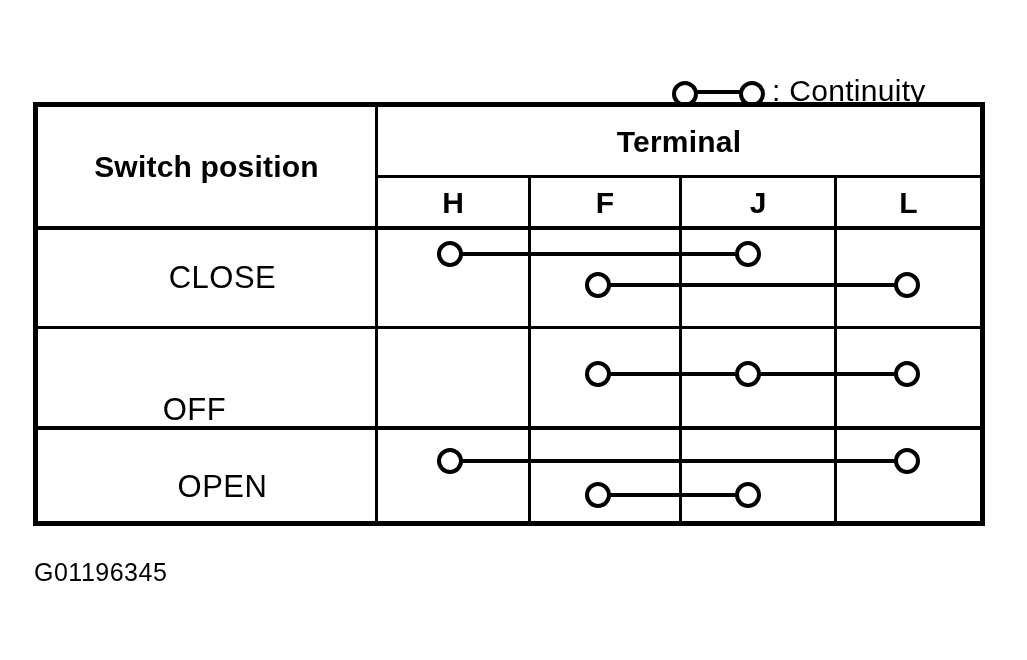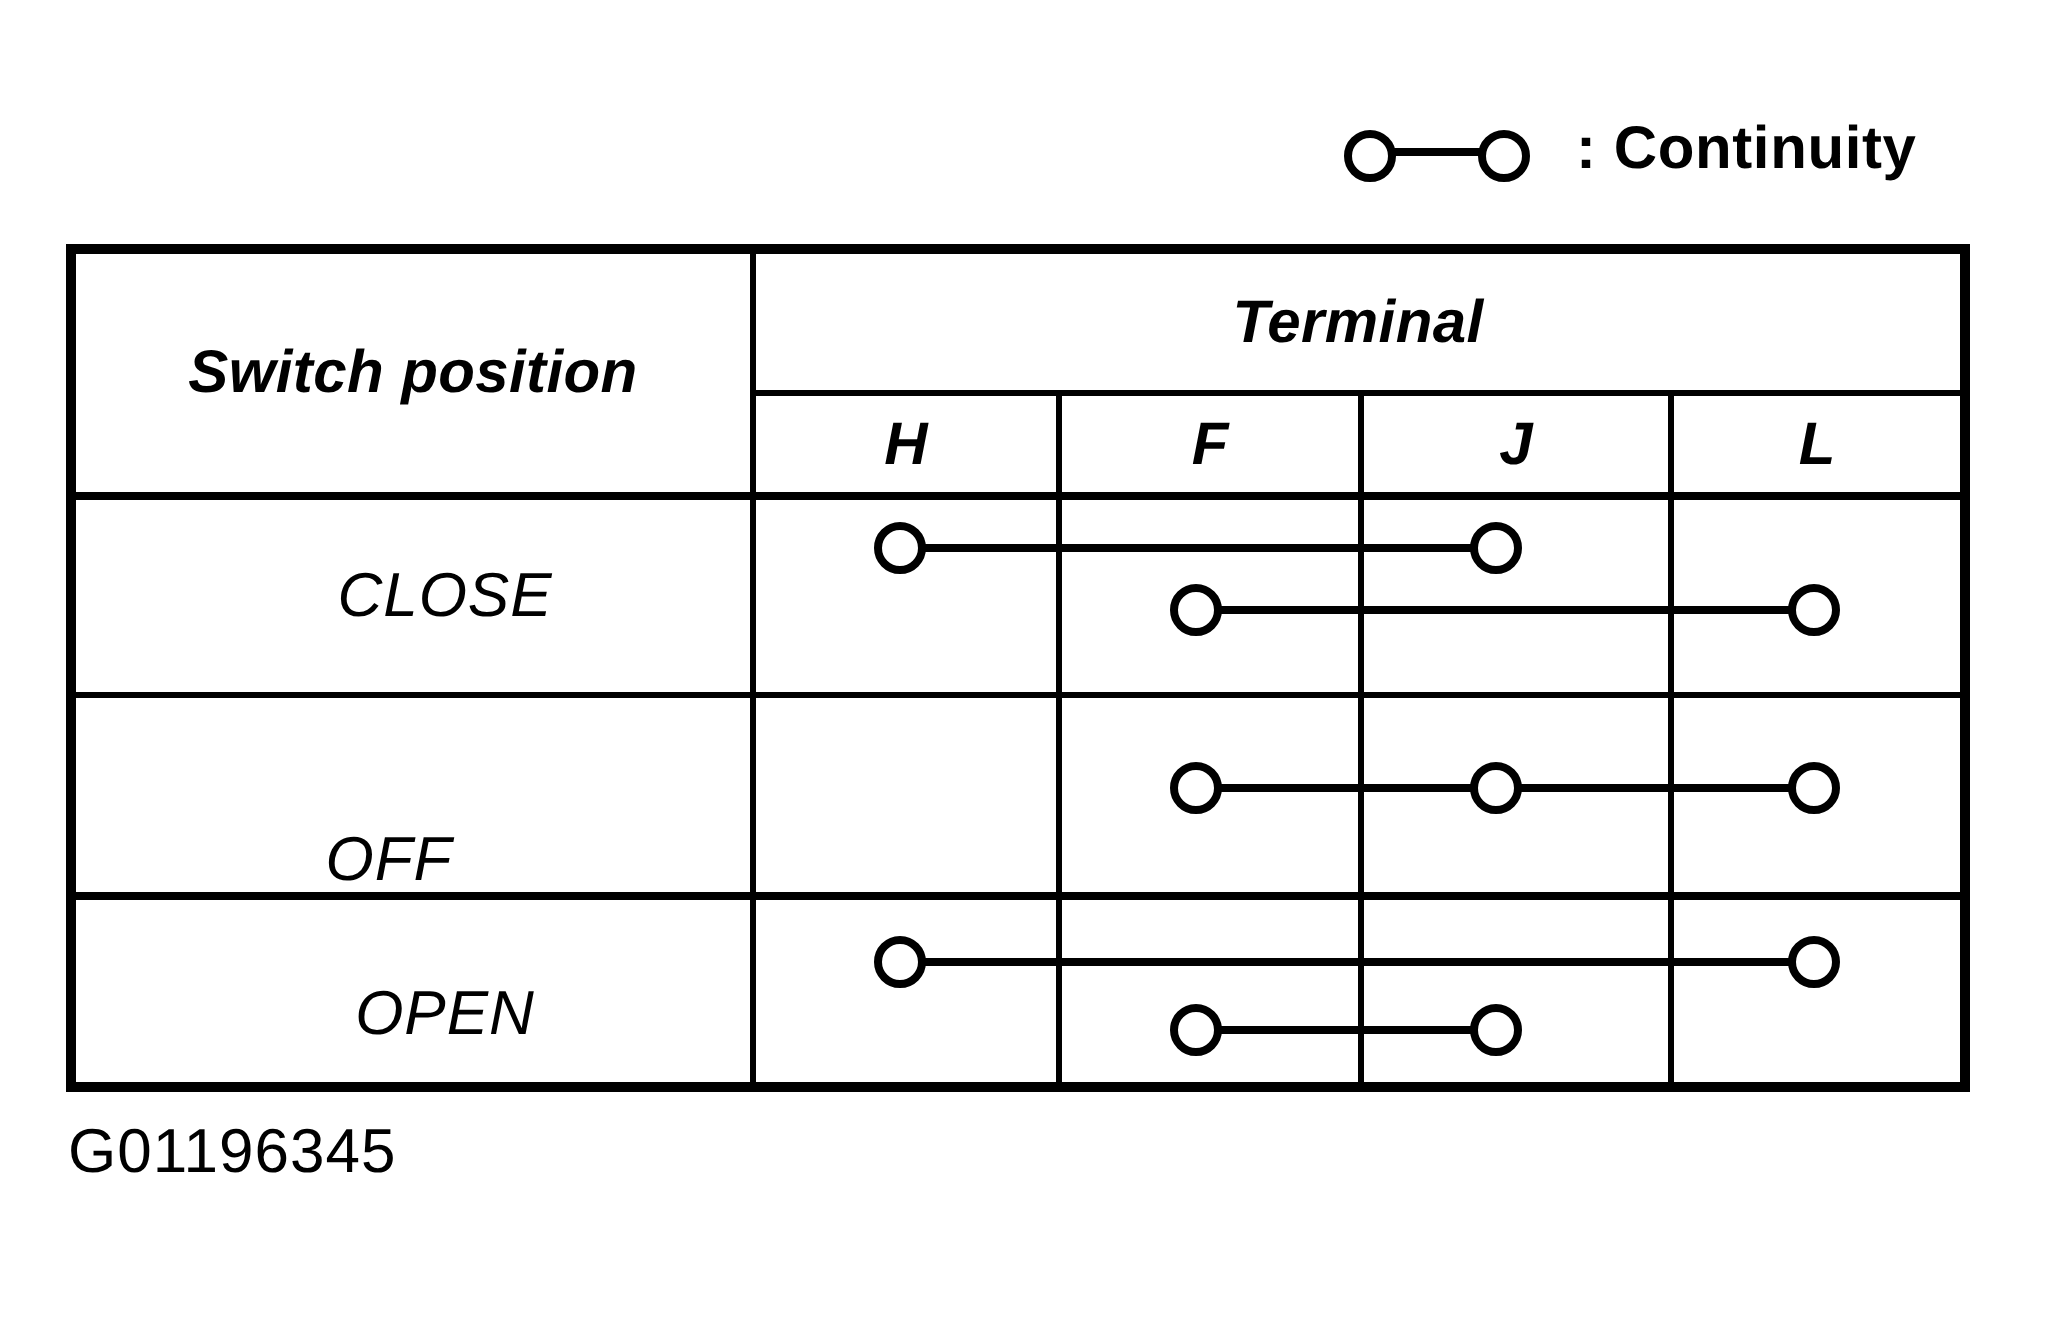--- a/index.html
+++ b/index.html
@@ -20,26 +20,25 @@
     position: absolute;
     left: 0; top: 0;
     width: 1027px;
     height: 660px;
   }
 
   
   #legend {
     position: absolute;
     left: 660px;
-    top: 52px;
+    top: 68px;
     height: 48px;
     display: flex;
     align-items: center;
-    gap: 16px;
-    font-weight: bold;
+    gap: 0;
   }
   #legend-symbol {
     position: relative;
     width: 112px;
     height: 26px;
   }
   #legend-symbol .lg-line {
     position: absolute;
     left: 22px;
     top: 11px;
@@ -64,27 +63,26 @@
     letter-spacing: 0.3px;
     white-space: nowrap;
     line-height: 1;
     padding-bottom: 2px;
   }
 
   
   #table {
     position: absolute;
     left: 33px;
-    top: 122px;
+    top: 102px;
     width: 952px;
     height: 424px;
     border: 5px solid #000;
     box-sizing: border-box;
     background: #fff;
-    font-style: italic;
   }
 
   
   .vline {
     position: absolute;
     width: 3px;
     background: #000;
     top: 0;
   }
   
@@ -141,21 +139,21 @@
     border-radius: 50%;
     background: #fff;
     box-sizing: content-box;
   }
 
   
   #caption {
     position: absolute;
     left: 34px;
     top: 558px;
-    font-size: 31px;
+    font-size: 25px;
     letter-spacing: 0.5px;
     white-space: nowrap;
   }
 </style>
 </head>
 <body>
 
 <div id="stage">
 
   <div id="legend">

